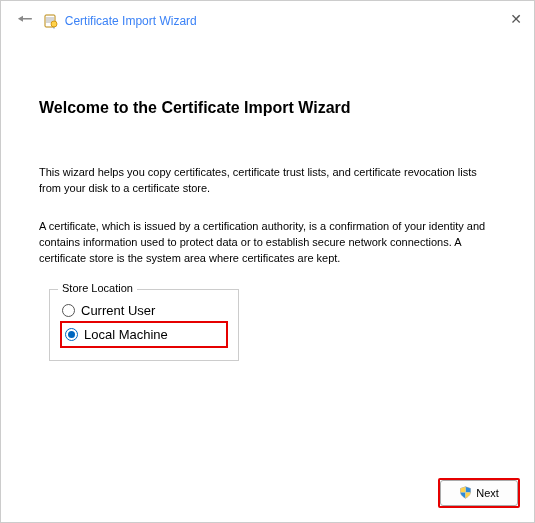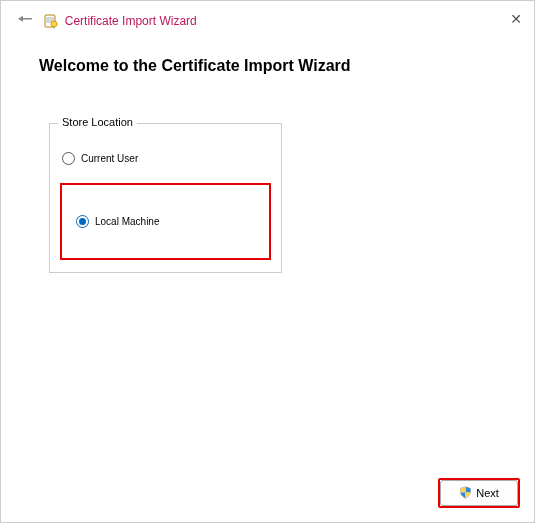--- a/index.html
+++ b/index.html
@@ -32,61 +32,62 @@
   font-size: 18px;
   margin-left: 8px;
   margin-right: 10px;
 }
 .wizard-icon {
   display: inline-flex;
   margin-right: 6px;
 }
 .wizard-title-small {
   font-size: 12px;
-  color: #be185d;
+  color: #3b82f6;
 }
 .content {
   padding: 16px 38px 0 38px;
 }
 .main-heading {
   font-size: 16px;
   font-weight: 600;
   color: #000;
+  margin-top: 42px;
   margin-bottom: 48px;
 }
 .body-text {
   font-size: 11px;
   color: #000;
   line-height: 1.45;
   margin-bottom: 22px;
 }
 .store-location {
   border: 1px solid #ccc;
   padding: 10px 10px 12px 10px;
-  width: 233px;
+  width: 190px;
   position: relative;
   margin-top: 4px;
   margin-bottom: 20px;
   margin-left: 10px;
 }
 .store-location .legend {
   position: absolute;
   top: -8px;
   left: 8px;
   background: #fff;
   padding: 0 4px;
   font-size: 11px;
   color: #000;
 }
 .radio-row {
   display: flex;
   align-items: center;
-  font-size: 10px;
+  font-size: 13px;
   padding: 3px 2px;
-  margin: 15px 0;
+  margin: 0 0;
 }
 .radio-circle {
   width: 13px;
   height: 13px;
   border: 1px solid #555;
   border-radius: 50%;
   margin-right: 6px;
   display: inline-flex;
   align-items: center;
   justify-content: center;
@@ -97,21 +98,21 @@
 }
 .radio-circle.selected::after {
   content: "";
   width: 7px;
   height: 7px;
   background: #0067c0;
   border-radius: 50%;
 }
 .highlight-box {
   border: 2px solid #e60000;
-  padding: 12px;
+  padding: 1px;
 }
 .continue-text {
   font-size: 11px;
   color: #000;
 }
 .footer {
   position: absolute;
   bottom: 14px;
   right: 14px;
   display: flex;
@@ -152,20 +153,22 @@
       <circle cx="11" cy="11" r="3" fill="#ffd24c" stroke="#c98a00" stroke-width="0.8"></circle>
       <path d="M11 14l-1 2 1-1 1 1z" fill="#3a7ad9"></path>
     </svg>
   </span>
   <span class="wizard-title-small">Certificate Import Wizard</span>
 </div>
 
 <div class="content">
   <h1 class="main-heading">Welcome to the Certificate Import Wizard</h1>
 
+  <p class="body-text">This wizard helps you copy certificates, certificate trust lists, and certificate revocation lists from your disk to a certificate store.</p>
+  <p class="body-text">A certificate, which is issued by a certification authority, is a confirmation of your identity and contains information used to protect data or to establish secure network connections. A certificate store is the system area where certificates are kept.</p>
 
   <div class="store-location">
     <span class="legend">Store Location</span>
 
     <div class="radio-row">
       <span class="radio-circle"></span>
       <span>Current User</span>
     </div>
 
     <div class="highlight-box">

